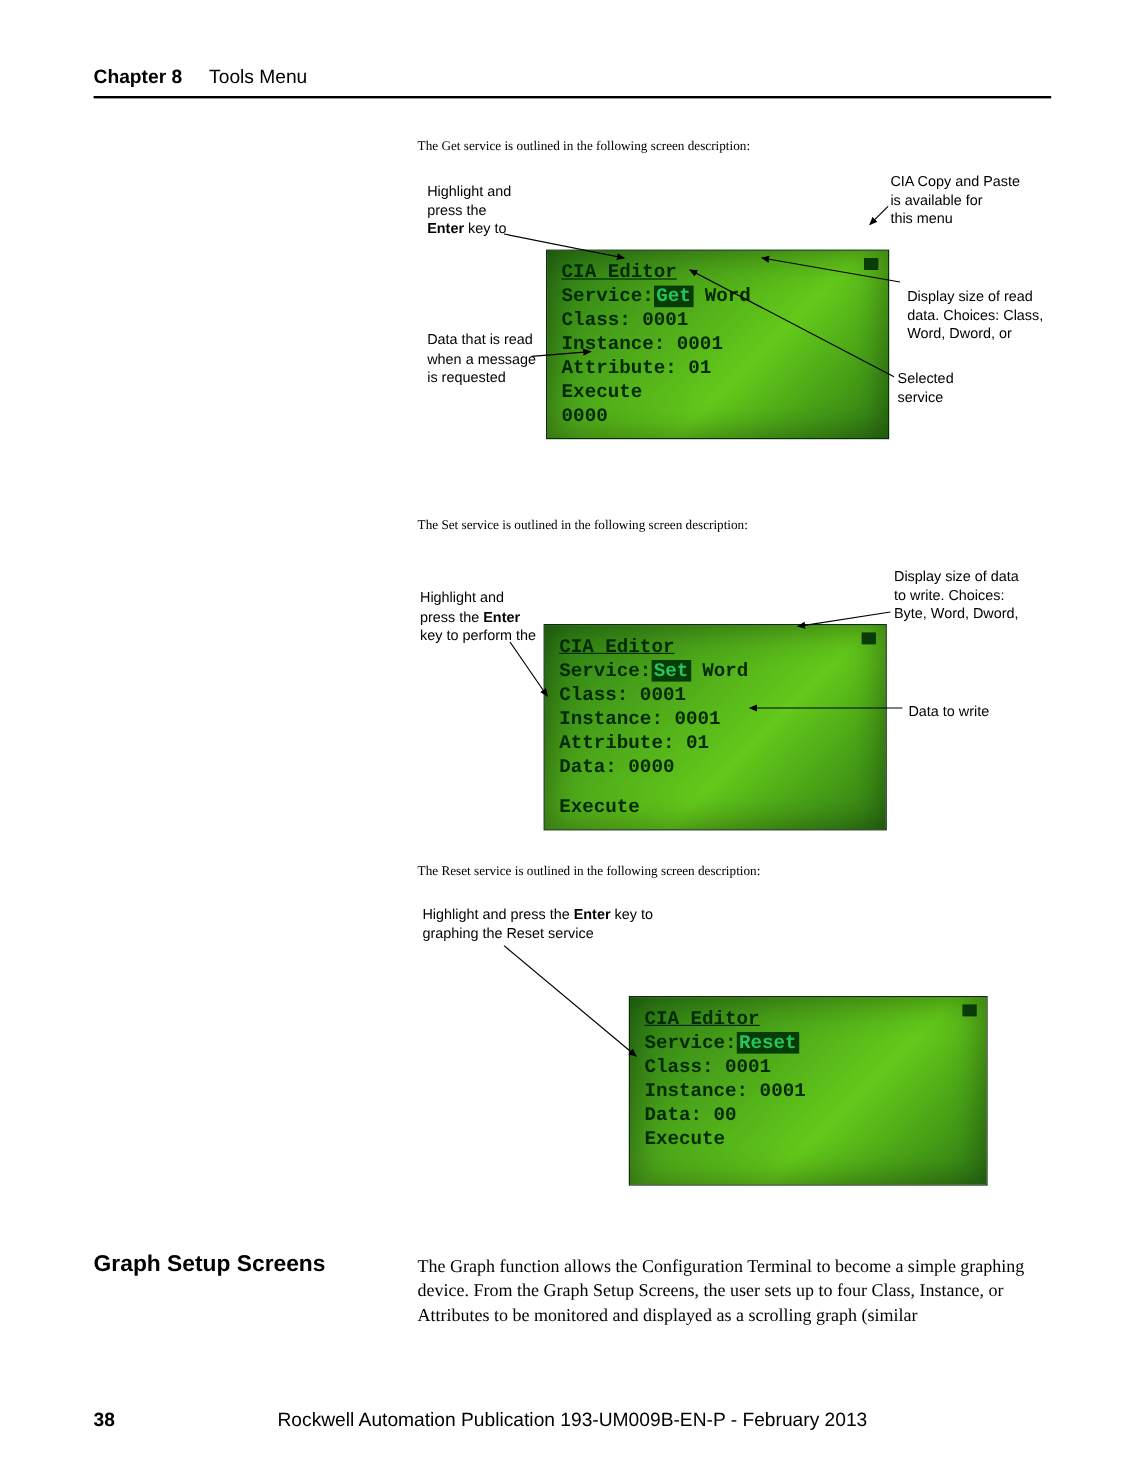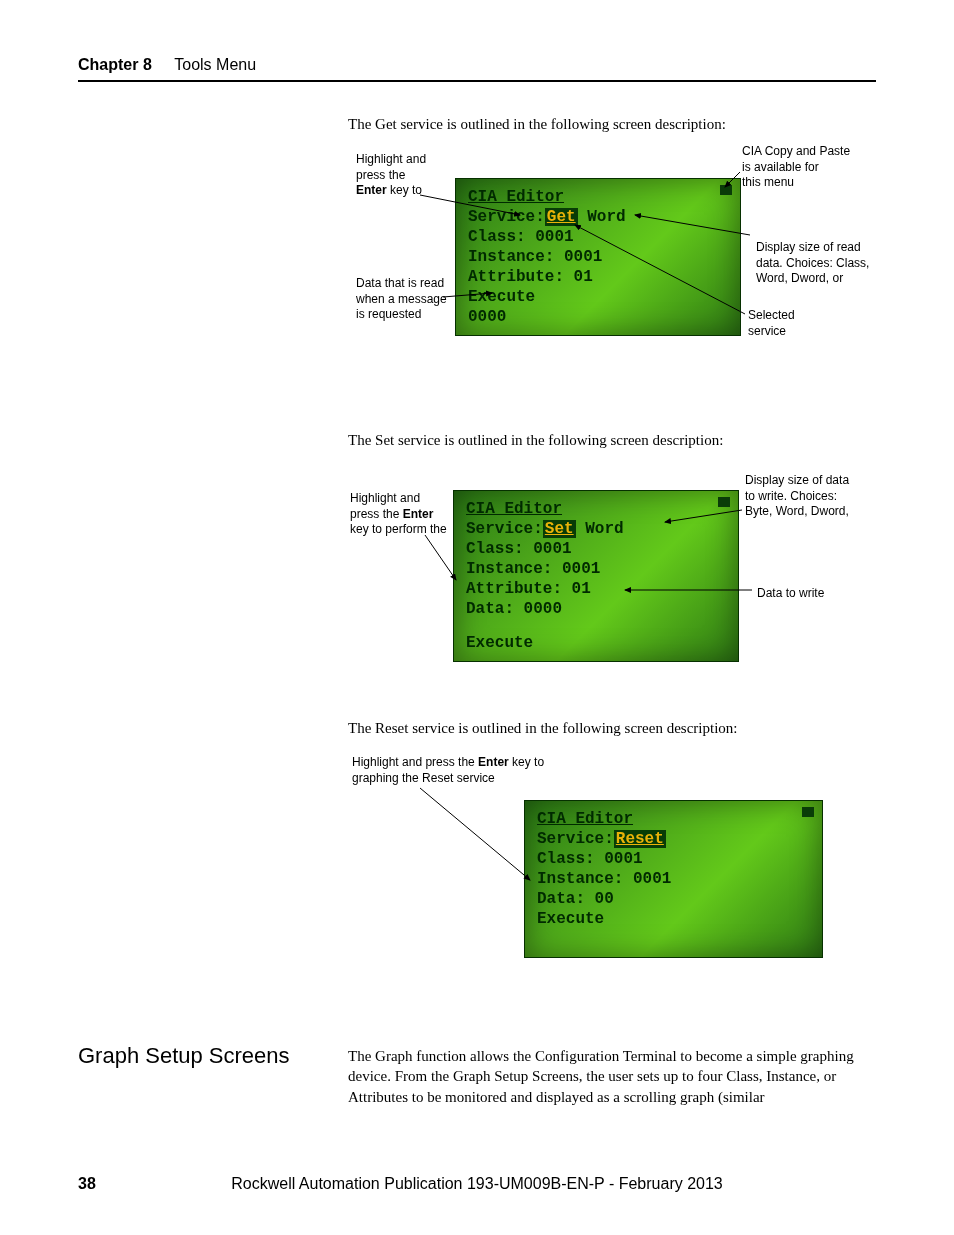--- a/index.html
+++ b/index.html
@@ -21,57 +21,58 @@
     border-bottom: 2px solid #000;
     padding-bottom: 6px;
     font-family: "Helvetica Neue", Arial, sans-serif;
     font-size: 16px;
   }
   .header .chapter { font-weight: bold; }
   .header .section { margin-left: 18px; }
   .intro {
     position: absolute;
     left: 348px;
-    font-size: 15px;
+    font-size: 11px;
   }
   .figure {
     position: absolute;
   }
   .lcd {
     background: linear-gradient(135deg, #2a7a14 0%, #4aa31a 30%, #63c91a 60%, #2e7a14 100%);
     border: 1px solid #063000;
     box-shadow: inset 0 0 30px rgba(0,0,0,0.4);
     font-family: "Courier New", monospace;
     color: #002a00;
     font-weight: bold;
     padding: 8px 12px;
     line-height: 1.25;
     position: relative;
+    margin-top: 30px;
   }
   .lcd .title { text-decoration: underline; }
-  .lcd .hl { background: #083c06; color: #eab308; padding: 0 2px; text-decoration: underline; }
+  .lcd .hl { background: #083c06; color: #22c55e; padding: 0 2px; }
   .lcd .batt {
     position: absolute;
     top: 6px; right: 8px;
     width: 12px; height: 10px;
     background: #0a3c08;
   }
   .ann {
     position: absolute;
     font-family: "Helvetica Neue", Arial, sans-serif;
     font-size: 12px;
     line-height: 1.3;
     color: #000;
   }
   .ann b { font-weight: bold; }
   .section-title {
     position: absolute;
     font-family: "Helvetica Neue", Arial, sans-serif;
-    font-weight: normal;
-    font-size: 22px;
+    font-weight: bold;
+    font-size: 19px;
   }
   .body-text {
     position: absolute;
     font-size: 15px;
     line-height: 1.35;
   }
   .footer {
     position: absolute;
     bottom: 42px;
     left: 78px;

